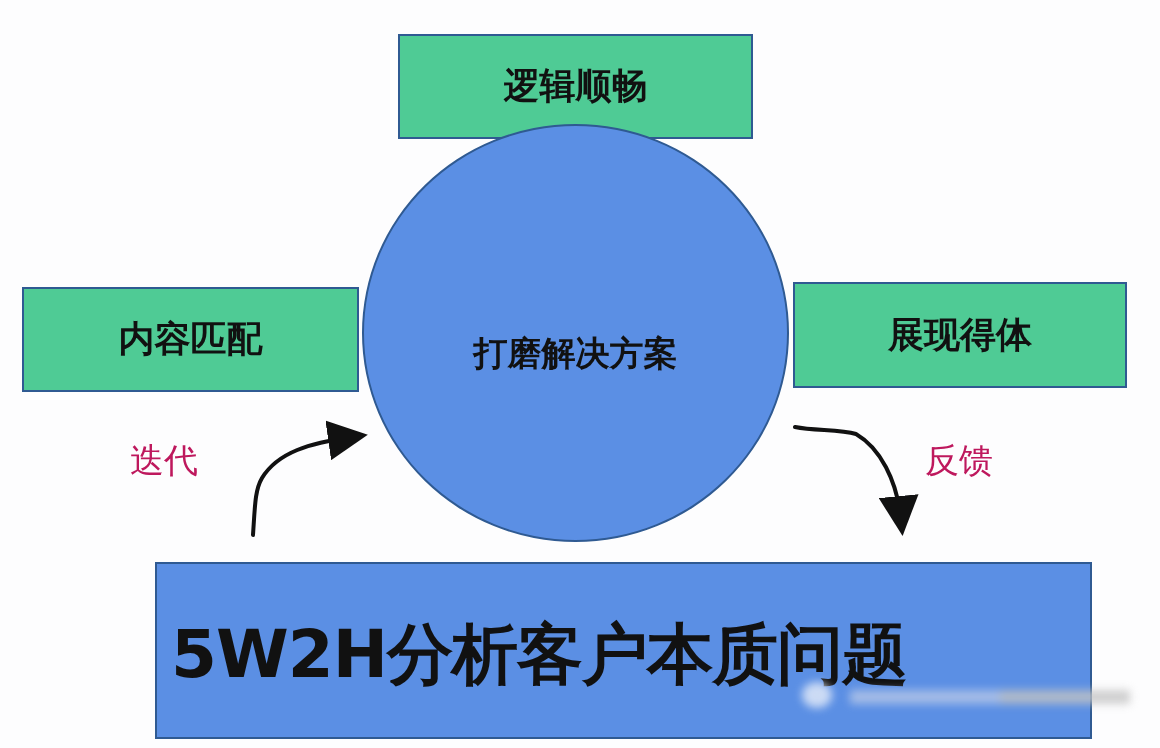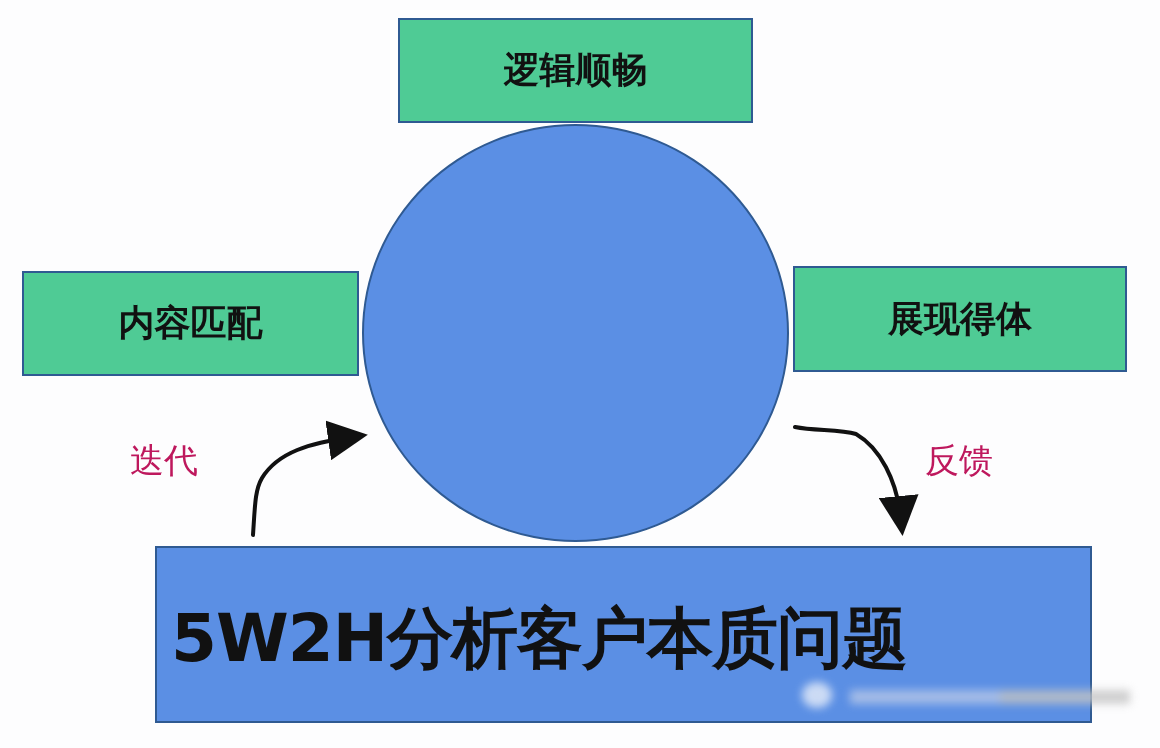--- a/index.html
+++ b/index.html
@@ -15,20 +15,21 @@
       font-family: "DejaVu Sans", "Liberation Sans", sans-serif;
       color: #111;
     }
     .box {
       position: absolute;
       box-sizing: border-box;
       border: 2px solid #2f5a92;
       display: flex;
       align-items: center;
       justify-content: center;
+      margin-top: 16px;
     }
     .green { background: #4fcb95; }
     .blue { background: #5b8fe4; }
     .box-label {
       font-size: 36px;
       font-weight: bold;
       letter-spacing: 0px;
       color: #111;
     }
     #box-top { left: 398px; top: 18px; width: 355px; height: 105px; }
@@ -122,20 +123,21 @@
 
 <div id="box-left" class="box green">
   <span class="box-label">内容匹配</span>
 </div>
 
 <div id="box-right" class="box green">
   <span class="box-label">展现得体</span>
 </div>
 
 <div id="circle">
+  <div id="circle-line-2" class="circle-line">打磨解决方案</div>
 </div>
 
 <div id="box-bottom" class="box blue">
   <span class="box-label">5W2H分析客户本质问题</span>
 </div>
 
 <div id="label-iterate" class="side-label">迭代</div>
 <div id="label-feedback" class="side-label">反馈</div>
 
 <svg class="arrows" viewBox="0 0 1160 748">

